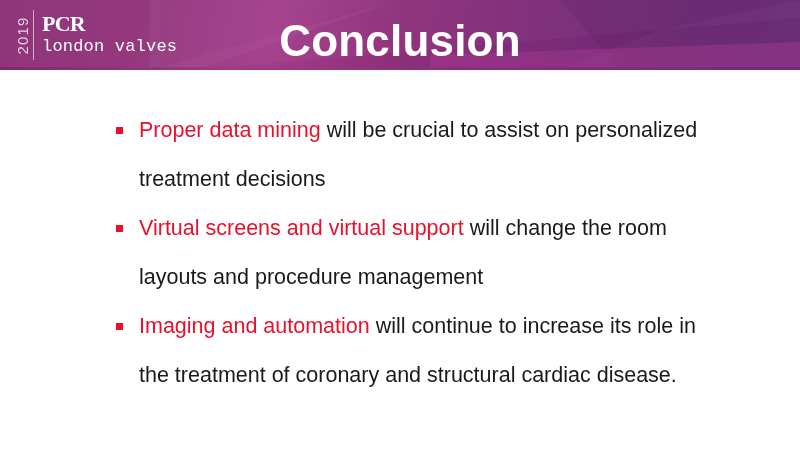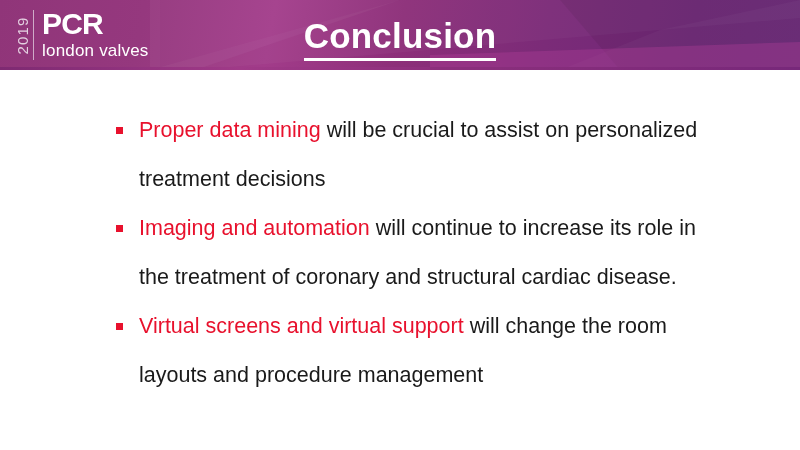--- a/index.html
+++ b/index.html
@@ -79,46 +79,46 @@
     margin: 2px 8px 2px 1px;
     opacity: .85;
   }
   .logo-text {
     display: flex;
     flex-direction: column;
     justify-content: center;
   }
   .logo-pcr {
     color: #ffffff;
-    font-family: Liberation Sans, sans-serif;
-    font-size: 30px;
+    font-family: Liberation Serif, serif;
+    font-size: 22px;
     font-weight: bold;
     line-height: 0.92;
     letter-spacing: -0.8px;
   }
   .logo-sub {
     color: #ffffff;
-    font-family: Liberation Sans, sans-serif;
+    font-family: Liberation Mono, monospace;
     font-size: 17px;
     font-weight: 400;
     line-height: 1.05;
     letter-spacing: 0.2px;
     margin-top: 4px;
   }
 
   
   .slide-title {
     position: absolute;
     left: 0;
     top: 17px;
     width: 800px;
     text-align: center;
     color: #ffffff;
     font-family: "Liberation Sans", sans-serif;
-    font-size: 35px;
+    font-size: 44px;
     font-weight: bold;
     letter-spacing: 0.2px;
     line-height: 1.1;
   }
   .slide-title .u {
     display: inline-block;
     border-bottom: 3px solid #ffffff;
     padding-bottom: 2px;
   }
 
@@ -197,23 +197,23 @@
   </div>
 
   <div class="body-area">
     <div class="bullet-list">
 
       <p class="bullet">
         <span class="bullet-marker"></span><span class="lead">Proper data mining</span><span class="rest"> will be crucial to assist on personalized treatment decisions</span>
       </p>
 
       <p class="bullet">
+        <span class="bullet-marker"></span><span class="lead">Virtual screens and virtual support</span><span class="rest"> will change the room layouts and procedure management</span>
+      </p>
+
+      <p class="bullet">
         <span class="bullet-marker"></span><span class="lead">Imaging and automation</span><span class="rest"> will continue to increase its role in the treatment of coronary and structural cardiac disease.</span>
       </p>
 
-      <p class="bullet">
-        <span class="bullet-marker"></span><span class="lead">Virtual screens and virtual support</span><span class="rest"> will change the room layouts and procedure management</span>
-      </p>
-
     </div>
   </div>
 
 </div>
 
 </body></html>

